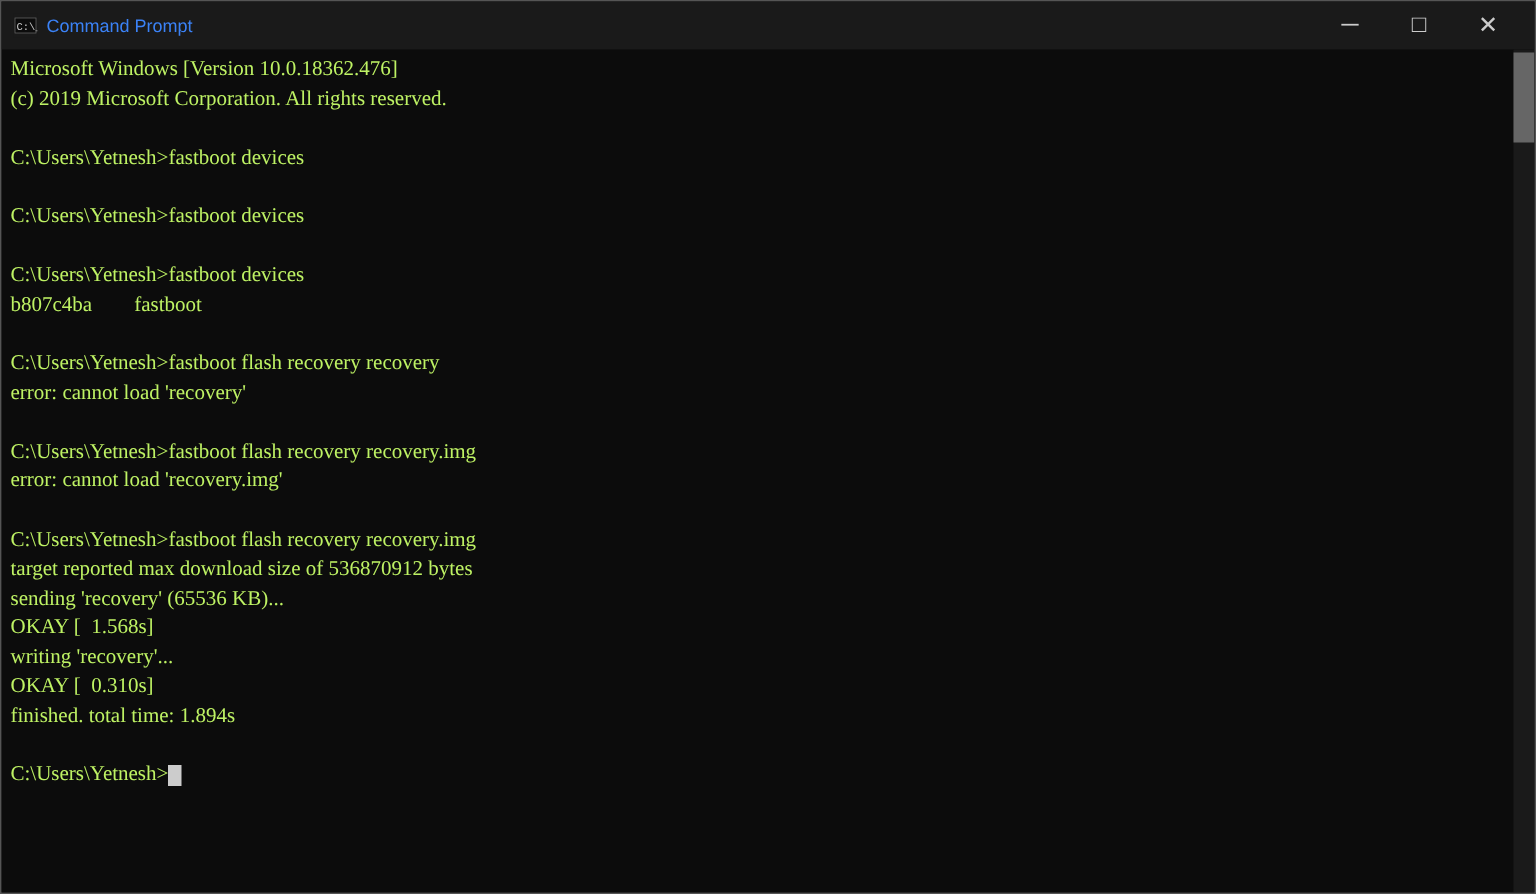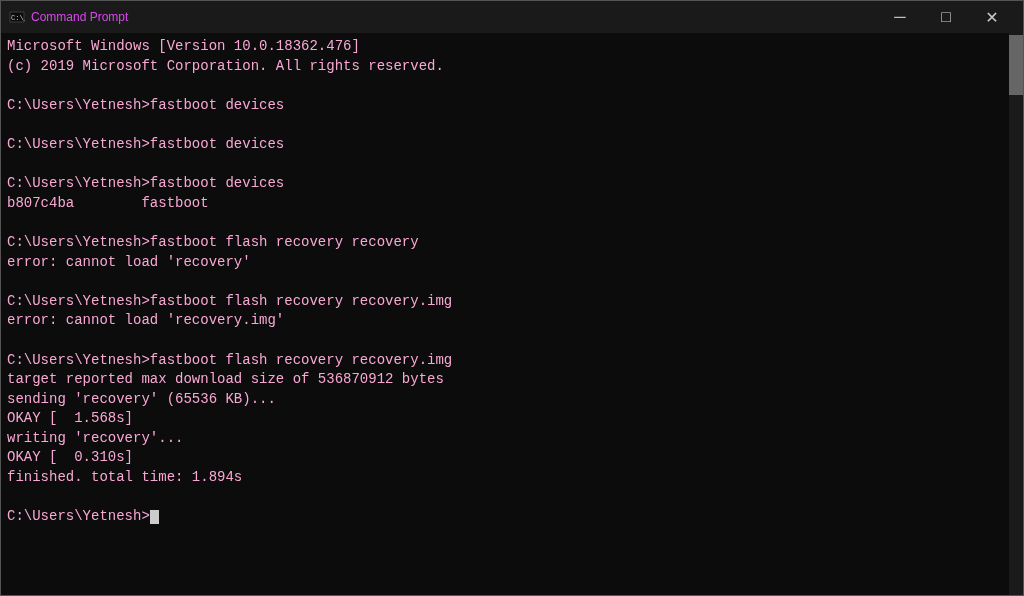--- a/index.html
+++ b/index.html
@@ -41,21 +41,21 @@
       margin-right: 6px;
       flex-shrink: 0;
     }
 
     .title-bar-icon svg {
       width: 16px;
       height: 16px;
     }
 
     .title-bar-title {
-      color: #d946ef;
+      color: #3b82f6;
       font-family: 'Segoe UI', sans-serif;
       font-size: 12px;
       flex: 1;
     }
 
     .title-bar-controls {
       display: flex;
       align-items: center;
       gap: 0;
     }
@@ -76,22 +76,22 @@
 
     .content-area {
       flex: 1;
       display: flex;
       overflow: hidden;
     }
 
     .terminal-content {
       flex: 1;
       background: #0c0c0c;
-      color: #f9a8d4;
-      font-family: Liberation Mono, monospace;
+      color: #bef264;
+      font-family: Liberation Serif, serif;
       font-size: 14px;
       line-height: 1.4;
       padding: 4px 6px;
       overflow-y: auto;
       overflow-x: hidden;
       white-space: pre-wrap;
     }
 
     .scrollbar {
       width: 14px;

